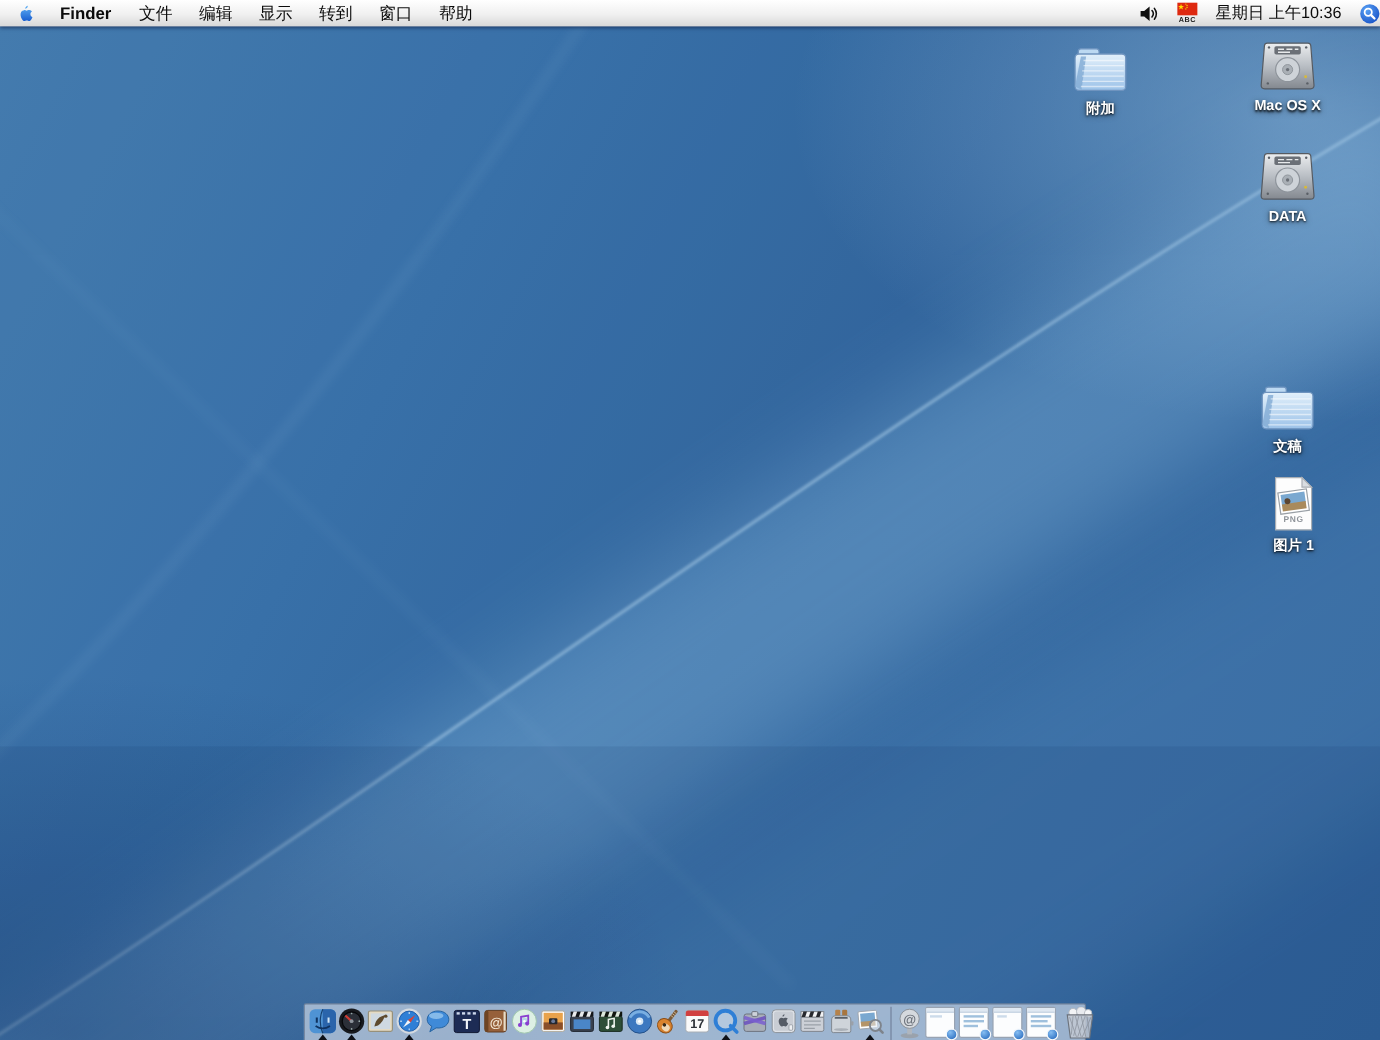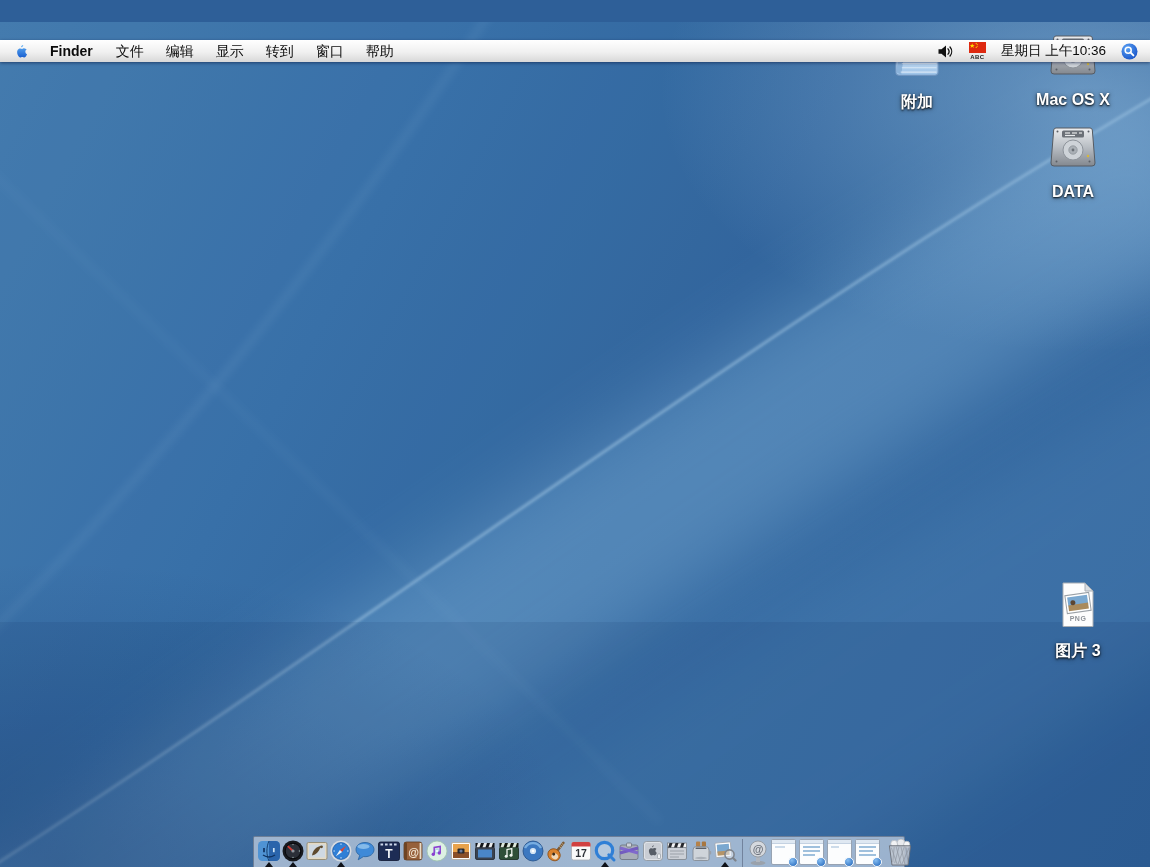--- a/index.html
+++ b/index.html
@@ -9,36 +9,35 @@
     background:#2e5f98;
     font-family:"Liberation Sans",sans-serif;
     -webkit-font-smoothing:antialiased;
   }
   
   .menubar{
     position:absolute;top:0;left:0;right:0;height:22px;z-index:50;
     background:linear-gradient(#ffffff,#f0f0f0 55%,#d8d8d8);
     display:flex;align-items:center;
     box-shadow:0 1px 3px rgba(8,20,60,.55);
-    margin-top:40px;
   }
   .apple-menu{width:32px;height:22px;display:flex;align-items:center;justify-content:center;margin-left:6px;}
   .mb-item{padding:0 11px;height:22px;line-height:22px;font-size:14px;color:#0b0b0b;white-space:nowrap;}
   .mb-app{font-weight:bold;padding:0 12px;}
-  .mb-right{margin-left:auto;display:flex;align-items:center;gap:15px;padding-right:12px;}
+  .mb-right{margin-left:auto;display:flex;align-items:center;gap:15px;}
   .clock{font-size:13.5px;color:#0b0b0b;white-space:nowrap;}
   .inputmethod{display:flex;flex-direction:column;align-items:center;line-height:1;gap:0;}
   .im-abc{font-size:6px;font-weight:bold;color:#222;letter-spacing:.4px;margin-top:1px;}
   
   .desktop{position:absolute;top:22px;left:0;right:0;bottom:0;overflow:hidden;
     background:linear-gradient(118deg,#4b84b6 0%,#3d77af 30%,#366ba2 55%,#2f6199 100%);}
   .wall{position:absolute;top:0;left:0;}
   .desk-icon{position:absolute;width:110px;display:flex;flex-direction:column;align-items:center;cursor:default;}
   .desk-label{
-    margin-top:12px;font-size:16px;font-weight:bold;color:#fff;white-space:nowrap;
+    margin-top:2px;font-size:12px;font-weight:bold;color:#fff;white-space:nowrap;
     text-shadow:0 1px 2px rgba(0,0,0,.9),0 1px 5px rgba(0,0,0,.55);
   }
   .icon-wrap{position:relative;display:flex;justify-content:center;}
   .png-badge{
     position:absolute;left:0;right:0;bottom:7px;text-align:center;
     font-size:7px;font-weight:bold;color:#8d9298;letter-spacing:.5px;
   }
   
   .dock{
     position:absolute;bottom:0;left:253px;width:652px;height:31px;z-index:40;
@@ -253,32 +252,40 @@
   <div class="desk-icon" style="left:1018px;top:11px">
     <div class="icon-wrap">
         <svg width="52" height="46" viewBox="0 0 52 46">
           <use href="#sym-drive"></use>
         </svg>
       </div>
     <div class="desk-label">Mac OS X</div>
   </div>
 
 
-
-
-
-  <div class="desk-icon" style="left:1023px;top:559px">
+  <div class="desk-icon" style="left:1018px;top:296px">
+    <div class="icon-wrap">
+        <svg width="52" height="44" viewBox="0 0 48 40">
+          <use href="#sym-folder"></use>
+        </svg>
+      </div>
+    <div class="desk-label">文稿</div>
+  </div>
+
+  <div class="desk-icon" style="left:1023px;top:374px">
     <div class="icon-wrap">
       <svg width="38" height="48" viewBox="0 0 38 48">
           <use href="#sym-pngfile"></use>
         </svg>
       <span class="png-badge">PNG</span>
     </div>
-    <div class="desk-label">图片 3</div>
-  </div>
+    <div class="desk-label">图片 1</div>
+  </div>
+
+
 </div>
 
 <div class="dock">
   <div class="dock-apps">
 
     <div class="dock-item running" title="Finder">
       <svg viewBox="0 0 24 24">
         <rect x="1" y="2" width="22" height="20" rx="4.5" fill="#4f93d4"></rect>
         <path d="M12 2 h6.5 a4.5 4.5 0 0 1 4.5 4.5 v11 a4.5 4.5 0 0 1 -4.5 4.5 H12 Z" fill="#2a64ab"></path>
         <path d="M12 2 C9.2 8 9.2 16 12 22" stroke="#16406f" stroke-width="1" fill="none"></path>

